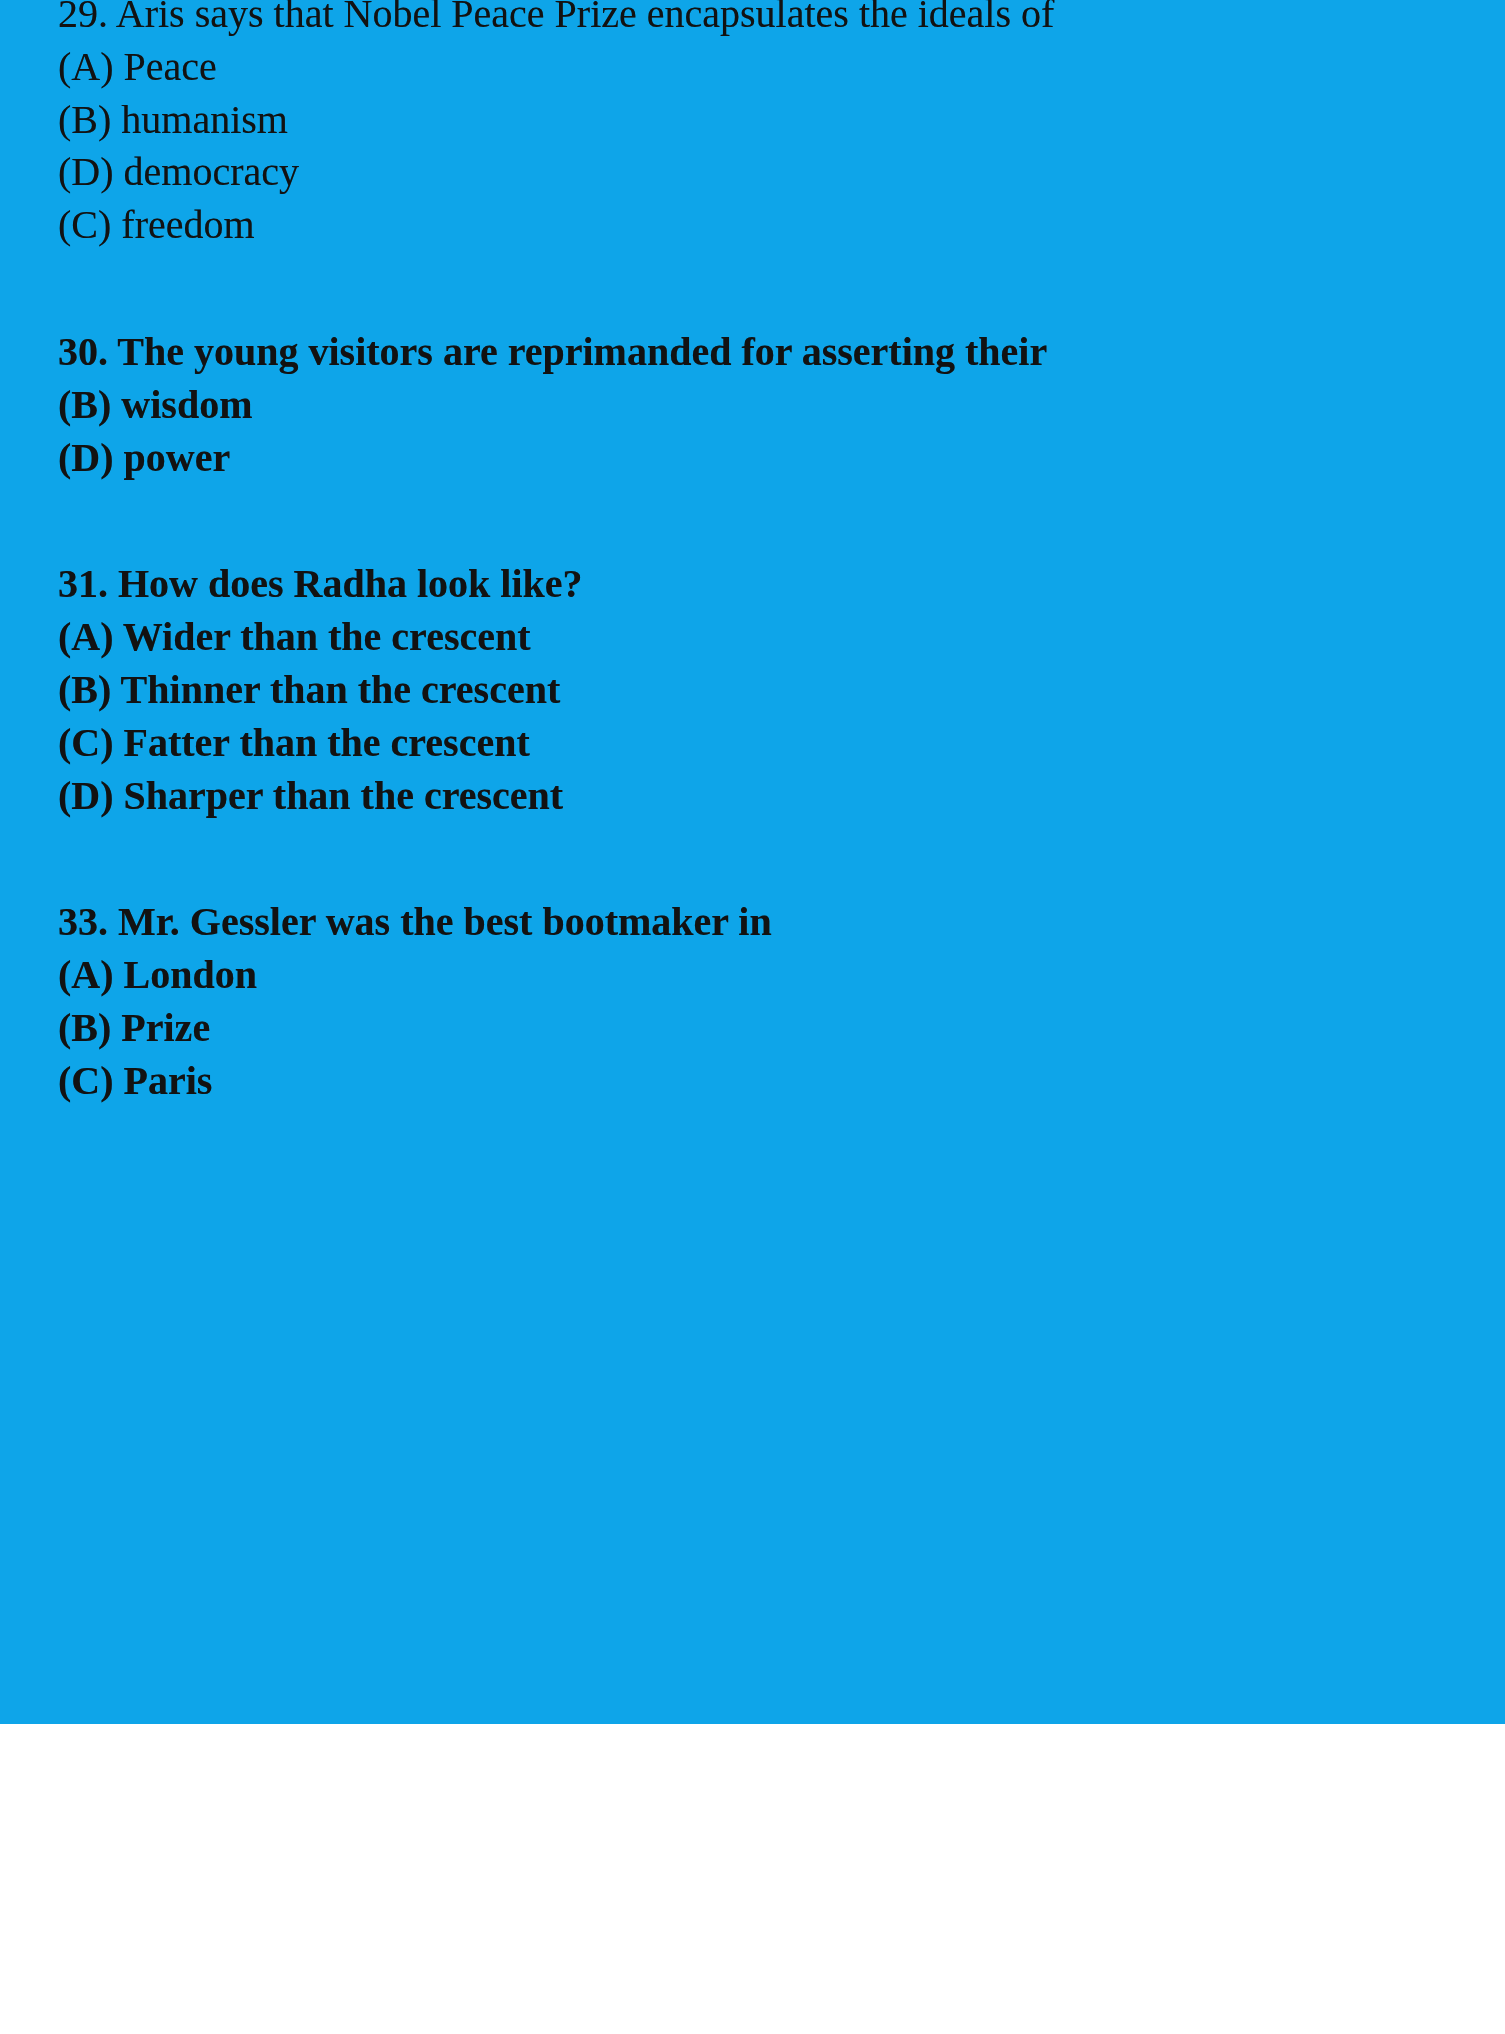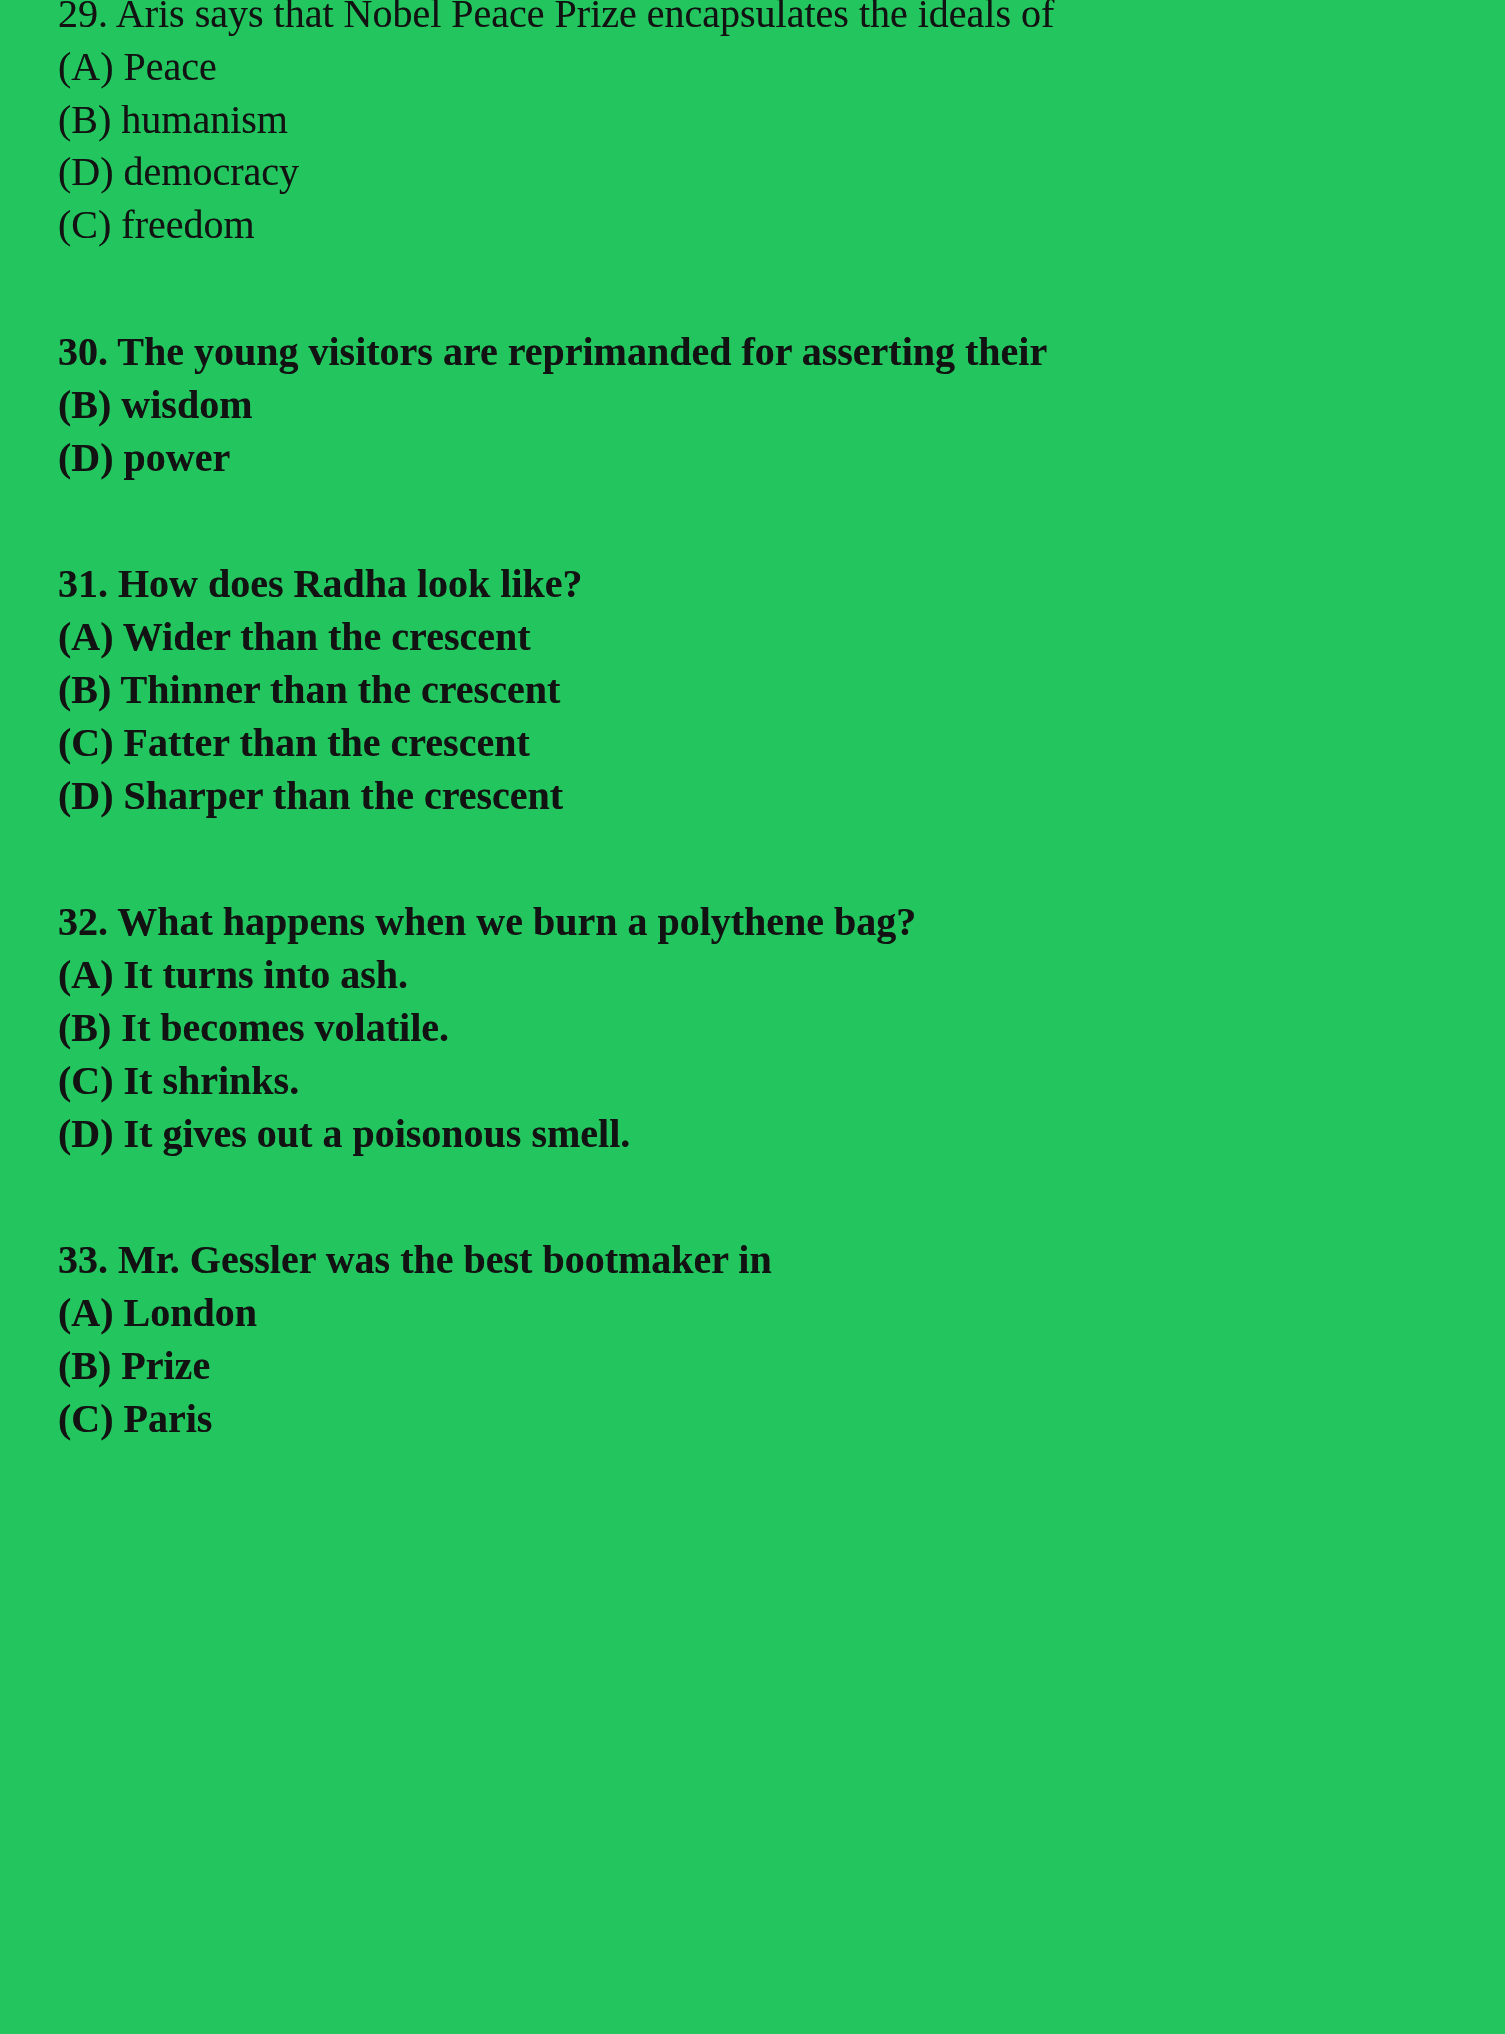--- a/index.html
+++ b/index.html
@@ -3,22 +3,22 @@
 <meta charset="utf-8">
 <style>
   html, body {
     margin: 0;
     padding: 0;
     background: #ffffff;
   }
   .page {
     position: relative;
     width: 1505px;
-    height: 2034px;
-    background: #22c55e;
+    height: 1724px;
+    background: #0ea5e9;
     overflow: hidden;
   }
   .content {
     position: absolute;
     top: -12px;
     left: 58px;
     right: 0;
   }
   .line {
     margin: 0;
@@ -57,27 +57,20 @@
     </section>
 
     <section class="question-block">
       <p class="line prompt">31. How does Radha look like?</p>
       <p class="line option">(A) Wider than the crescent</p>
       <p class="line option">(B) Thinner than the crescent</p>
       <p class="line option">(C) Fatter than the crescent</p>
       <p class="line option">(D) Sharper than the crescent</p>
     </section>
 
-    <section class="question-block">
-      <p class="line prompt">32. What happens when we burn a polythene bag?</p>
-      <p class="line option">(A) It turns into ash.</p>
-      <p class="line option">(B) It becomes volatile.</p>
-      <p class="line option">(C) It shrinks.</p>
-      <p class="line option">(D) It gives out a poisonous smell.</p>
-    </section>
 
     <section class="question-block">
       <p class="line prompt">33. Mr. Gessler was the best bootmaker in</p>
       <p class="line option">(A) London</p>
       <p class="line option">(B) Prize</p>
       <p class="line option">(C) Paris</p>
     </section>
 
   </div>
 </div>

